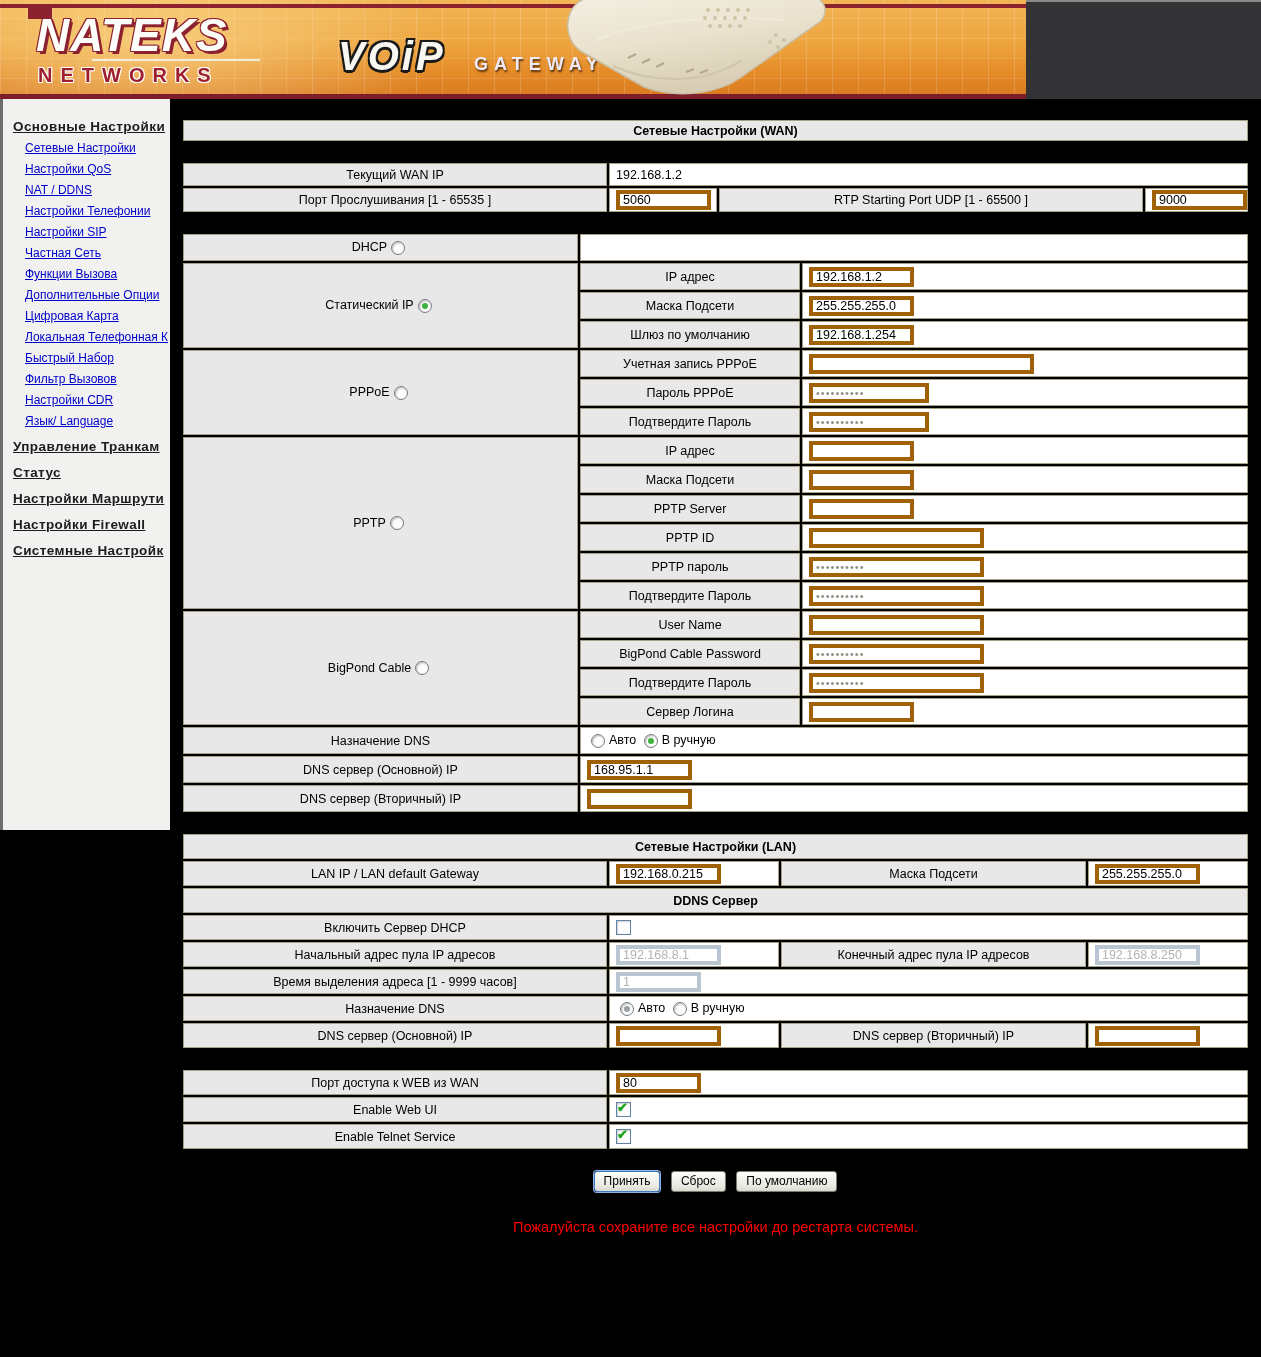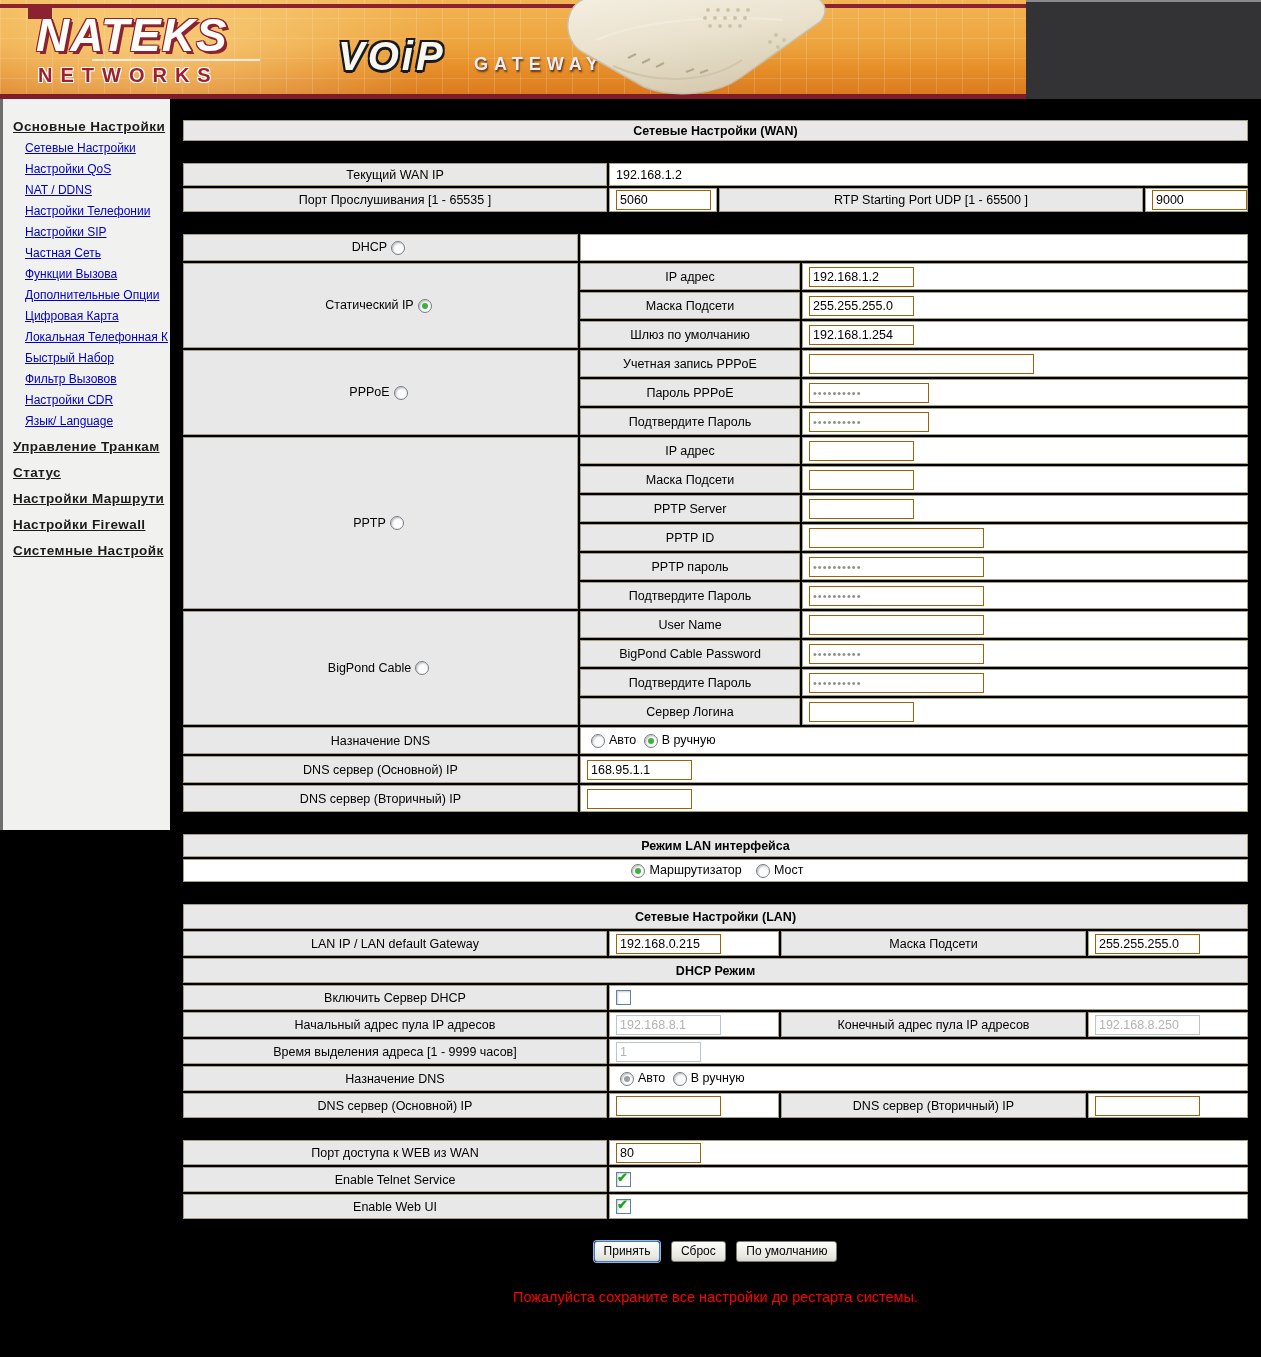--- a/index.html
+++ b/index.html
@@ -41,21 +41,21 @@
   .main {position:absolute; left:181px; top:118px; width:1069px;}
   table.t {border-collapse:separate; border-spacing:2px; table-layout:fixed; width:100%; margin:0 0 18px 0;}
   .t td {border:1px solid #a5a084; background:#e8e8e8; font-size:12.5px; color:#000; padding:1px 6px; height:23px; overflow:hidden; white-space:nowrap; vertical-align:middle;}
   .t td.w {background:#fff;}
   .t td.r {text-align:center;}
   .t td.c {text-align:center; font-weight:bold;}
   .t.compact td {height:19px;}
   .t.mid td {height:21px;}
   .t1 td {height:17px;}
 
-  input.inp {height:20px; border:1px solid #a16207; font-family:"Liberation Sans", sans-serif; font-size:12.5px; padding:0 3px; background:#fff; box-sizing:border-box; vertical-align:middle;} .w85 {width:85px;} .w95 {width:95px;} .w105 {width:105px;} .w120 {width:120px;} .w175 {width:175px;} .w225 {width:225px;}
+  input.inp {height:20px; border:4px solid #a16207; font-family:"Liberation Sans", sans-serif; font-size:12.5px; padding:0 3px; background:#fff; box-sizing:border-box; vertical-align:middle;} .w85 {width:85px;} .w95 {width:95px;} .w105 {width:105px;} .w120 {width:120px;} .w175 {width:175px;} .w225 {width:225px;}
   input.pwd {color:#8f8f84; letter-spacing:1px; font-size:11px;}
   input.dis {color:#b2b2b2; border-color:#b9c6d2;}
 
   .rad {display:inline-block; width:12px; height:12px; border-radius:50%; background:#fdfdfd; border:1px solid #747c84;
     box-shadow:inset 1px 1px 2px rgba(0,0,0,0.28); vertical-align:middle; position:relative; margin:0 4px; cursor:pointer;}
   .rad.sel::after {content:""; position:absolute; left:3px; top:3px; width:6px; height:6px; border-radius:50%; background:#3db23d;}
   .rad.sel.gray::after {background:#9aa0a2;}
 
   .cb {display:inline-block; width:13px; height:13px; border:1px solid #5f83a5; background:#fff;
     box-shadow:inset 1px 1px 2px rgba(0,0,0,0.2); vertical-align:middle; position:relative; cursor:pointer;}
@@ -270,53 +270,40 @@
         <td class="r">DNS сервер (Основной) IP</td>
         <td class="w" colspan="2"><input class="inp w105" value="168.95.1.1" style=""></td>
       </tr>
       <tr>
         <td class="r">DNS сервер (Вторичный) IP</td>
         <td class="w" colspan="2"><input class="inp w105" value="" style=""></td>
       </tr>
       </tbody>
     </table>
 
-    <table class="t compact">
-        <tbody>
-      <tr>
-            <td class="c">Режим LAN интерфейса</td>
-          </tr>
-      <tr>
-        <td class="w" style="text-align:center;">
-          <span class="rad sel"></span><span>Маршрутизатор</span>
-          &nbsp;&nbsp;<span class="rad"></span><span>Мост</span>
-        </td>
-      </tr>
-    </tbody>
-      </table>
 
     <table class="t mid">
       <colgroup>
           <col style="width:424px">
           <col style="width:170px">
           <col>
           <col style="width:160px">
         </colgroup>
       <tbody>
       <tr>
             <td class="c" colspan="4">Сетевые Настройки (LAN)</td>
           </tr>
       <tr>
         <td class="r">LAN IP / LAN default Gateway</td>
         <td class="w"><input class="inp w105" value="192.168.0.215" style=""></td>
         <td class="r">Маска Подсети</td>
         <td class="w"><input class="inp w105" value="255.255.255.0" style=""></td>
       </tr>
       <tr>
-            <td class="c" colspan="4">DHCP Режим</td>
+            <td class="c" colspan="4">DDNS Сервер</td>
           </tr>
       <tr>
         <td class="r">Включить Сервер DHCP</td>
         <td class="w" colspan="3"><span class="cb"></span></td>
       </tr>
       <tr>
         <td class="r">Начальный адрес пула IP адресов</td>
         <td class="w"><input class="inp dis w105" value="192.168.8.1" style=""></td>
         <td class="r">Конечный адрес пула IP адресов</td>
         <td class="w"><input class="inp dis w105" value="192.168.8.250" style=""></td>
@@ -345,25 +332,25 @@
       <colgroup>
           <col style="width:424px">
           <col>
         </colgroup>
       <tbody>
       <tr>
         <td class="r">Порт доступа к WEB из WAN</td>
         <td class="w"><input class="inp w85" value="80" style=""></td>
       </tr>
       <tr>
+        <td class="r">Enable Web UI</td>
+        <td class="w"><span class="cb on"></span></td>
+      </tr>
+      <tr>
         <td class="r">Enable Telnet Service</td>
-        <td class="w"><span class="cb on"></span></td>
-      </tr>
-      <tr>
-        <td class="r">Enable Web UI</td>
         <td class="w"><span class="cb on"></span></td>
       </tr>
       </tbody>
     </table>
 
     <div class="btnrow">
       <button class="btn primary">Принять</button>
       <button class="btn">Сброс</button>
       <button class="btn">По умолчанию</button>
     </div>

